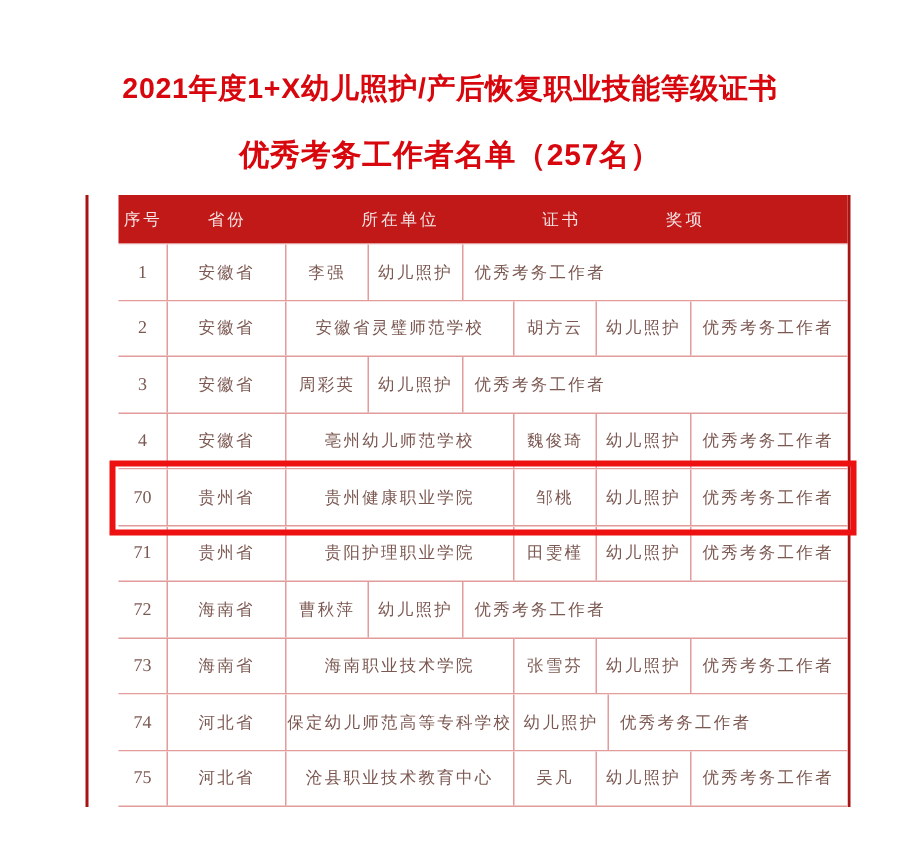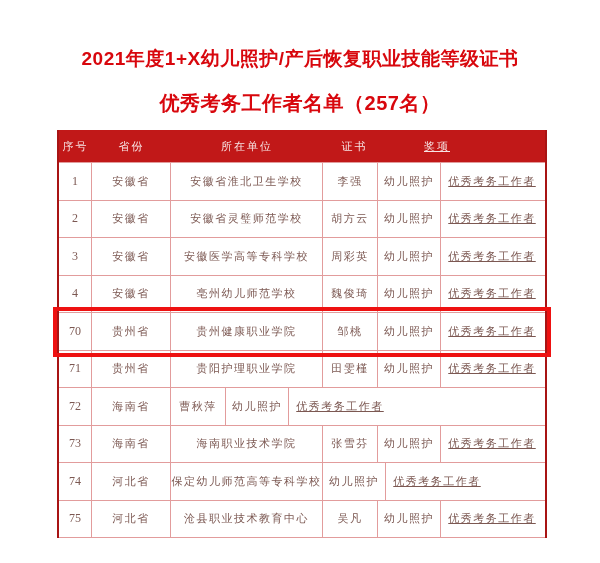--- a/index.html
+++ b/index.html
@@ -17,40 +17,41 @@
     font-family:"Liberation Sans","DejaVu Sans",sans-serif;
     font-weight:bold;letter-spacing:0.5px;white-space:nowrap;
   }
   .title1{top:46px;font-size:19px;}
   .title2{top:90px;font-size:20px;}
   .table-wrap{
     position:absolute;left:57px;top:130px;width:486px;
     border-left:2px solid var(--outer);
     border-right:2px solid var(--outer);
     box-sizing:content-box;
+    padding-left:20px;
   }
   .thead{
     display:flex;height:32px;background:var(--header-bg);
     color:var(--header-text);
     font-family:"Liberation Sans","DejaVu Sans",sans-serif;
     font-size:11px;letter-spacing:2px;
   }
   .th{display:flex;align-items:center;justify-content:center;box-sizing:border-box;}
   .tbody{border-top:1px solid var(--grid);}
   .tr{display:flex;height:36.5px;border-bottom:1px solid var(--grid);background:#fff;}
   .tr.hl{outline:4px solid var(--hl);outline-offset:2px;position:relative;z-index:3;}
   .td{
     display:flex;align-items:center;justify-content:center;box-sizing:border-box;
     font-size:11px;color:var(--body-text);letter-spacing:1.5px;
     border-right:1px solid var(--grid);
     white-space:nowrap;overflow:hidden;
   }
   .td:last-child{border-right:none;}
   .col0{width:33px;} .col1{width:79px;} .col2{width:152px;}
-  .col3{width:55px;} .col4{width:63px;} .col5{width:102px;text-decoration:underline;}
+  .col3{width:55px;} .col4{width:63px;} .col5{width:102px;}
   .td.col0{letter-spacing:0;font-size:12px;}
 </style>
 </head>
 <body>
 
 <div class="canvas" style="--title-red: #d8070d; --header-bg: #c11818; --header-text: #f7e4e4; --body-text: #7c5852; --grid: #e29c9c; --outer: #a81414; --hl: #ee1111;">
   <div class="title title1">2021年度1+X幼儿照护/产后恢复职业技能等级证书</div>
   <div class="title title2">优秀考务工作者名单（257名）</div>
 
   <div class="table-wrap">
@@ -58,37 +59,35 @@
         <div class="th col0">序号</div>
         <div class="th col1">省份</div>
         <div class="th col2">所在单位</div>
         <div class="th col4">证书</div>
         <div class="th col5">奖项</div>
       </div>
     <div class="tbody" id="body-rows">
         <div class="tr">
           <div class="td col0">1</div>
           <div class="td col1">安徽省</div>
-          <div class="td col2">安徽省淮北卫生学校</div>
           <div class="td col3">李强</div>
           <div class="td col4">幼儿照护</div>
           <div class="td col5">优秀考务工作者</div>
         </div>
         <div class="tr">
           <div class="td col0">2</div>
           <div class="td col1">安徽省</div>
           <div class="td col2">安徽省灵璧师范学校</div>
           <div class="td col3">胡方云</div>
           <div class="td col4">幼儿照护</div>
           <div class="td col5">优秀考务工作者</div>
         </div>
         <div class="tr">
           <div class="td col0">3</div>
           <div class="td col1">安徽省</div>
-          <div class="td col2">安徽医学高等专科学校</div>
           <div class="td col3">周彩英</div>
           <div class="td col4">幼儿照护</div>
           <div class="td col5">优秀考务工作者</div>
         </div>
         <div class="tr">
           <div class="td col0">4</div>
           <div class="td col1">安徽省</div>
           <div class="td col2">亳州幼儿师范学校</div>
           <div class="td col3">魏俊琦</div>
           <div class="td col4">幼儿照护</div>

